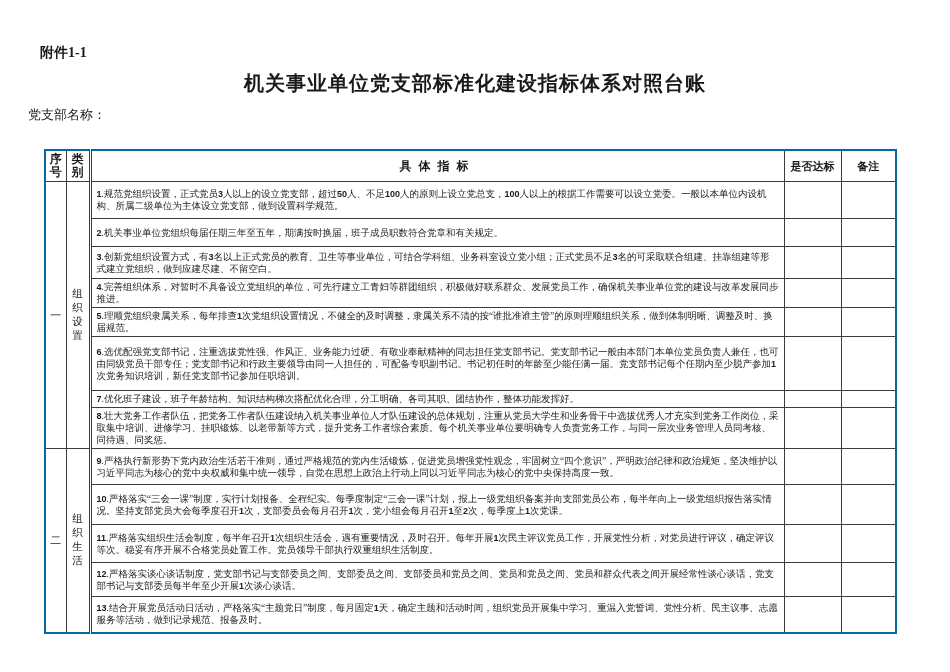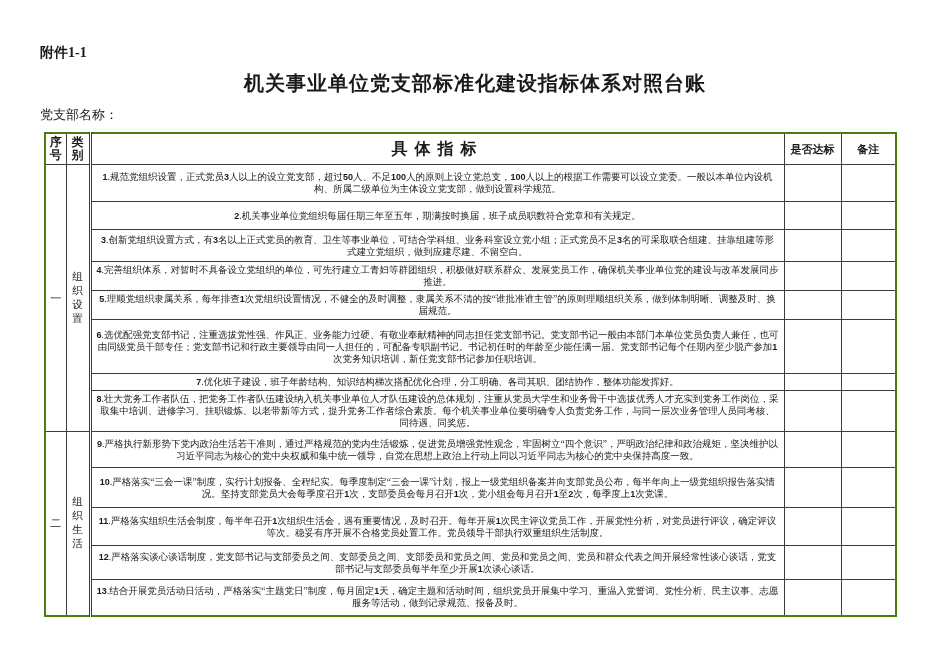--- a/index.html
+++ b/index.html
@@ -1,35 +1,35 @@
 <!DOCTYPE html>
 <html><head>
 <meta charset="utf-8">
 <style>
   html,body{margin:0;padding:0;background:#ffffff;}
   body{width:950px;height:672px;position:relative;font-family:"Liberation Serif",serif;color:#1a1a1a;}
   .attachment{position:absolute;left:40px;top:44px;font-size:14px;font-weight:bold;}
   .doc-title{position:absolute;left:0;top:70px;width:950px;text-align:center;font-size:20px;font-weight:bold;letter-spacing:1px;}
-  .meta{position:absolute;left:40px;top:106px;width:849px;display:flex;justify-content:space-between;align-items:flex-end;font-size:13px;}
+  .meta{position:absolute;left:28px;top:106px;width:849px;display:flex;justify-content:space-between;align-items:flex-end;font-size:13px;}
   .meta .time{display:flex;}
   .meta .time .tlabel{margin-left:0;}
   .meta .time .tunit{margin-left:26px;}
-  table.ledger{position:absolute;left:44px;top:132px;width:853px;border-collapse:collapse;table-layout:fixed;border:2px solid #4d7c0f;}
+  table.ledger{position:absolute;left:44px;top:149px;width:853px;border-collapse:collapse;table-layout:fixed;border:2px solid #0369a1;}
   td,th{border:1px solid #3c3c3c;padding:2px 4px;vertical-align:middle;overflow:hidden;}
-  thead th{font-size:16px;font-weight:bold;text-align:center;padding:2px 1px;}
+  thead th{font-size:12px;font-weight:bold;text-align:center;padding:2px 1px;}
   thead tr{height:30px;}
   th.col-serial,th.col-category{word-break:break-all;line-height:13px;font-size:12px;}
   th.col-indicator{letter-spacing:7px;}
   th.col-compliance{font-size:11px;letter-spacing:0;}
   th.col-remark{font-size:11px;}
   td.serial-cell{text-align:center;font-size:11px;}
   td.category-cell{text-align:center;border-right:3px double #3c3c3c;}
   th.col-category{border-right:3px double #3c3c3c;}
   .vtext{display:inline-block;width:11px;word-break:break-all;line-height:14px;font-size:10.5px;}
-  td.indicator-cell{font-size:9.5px;line-height:12px;text-align:center;padding:2px 5px;}
+  td.indicator-cell{font-size:9.5px;line-height:12px;text-align:left;padding:2px 5px;}
   td.indicator-cell b{font-weight:bold;font-family:"Liberation Sans",sans-serif;font-size:9px;}
   td.blank-cell{background:#ffffff;}
   
   tbody tr:nth-child(1){height:37px;}
   tbody tr:nth-child(2){height:28px;}
   tbody tr:nth-child(3){height:32px;}
   tbody tr:nth-child(4){height:26px;}
   tbody tr:nth-child(5){height:25px;}
   tbody tr:nth-child(6){height:54px;}
   tbody tr:nth-child(7){height:15px;}

